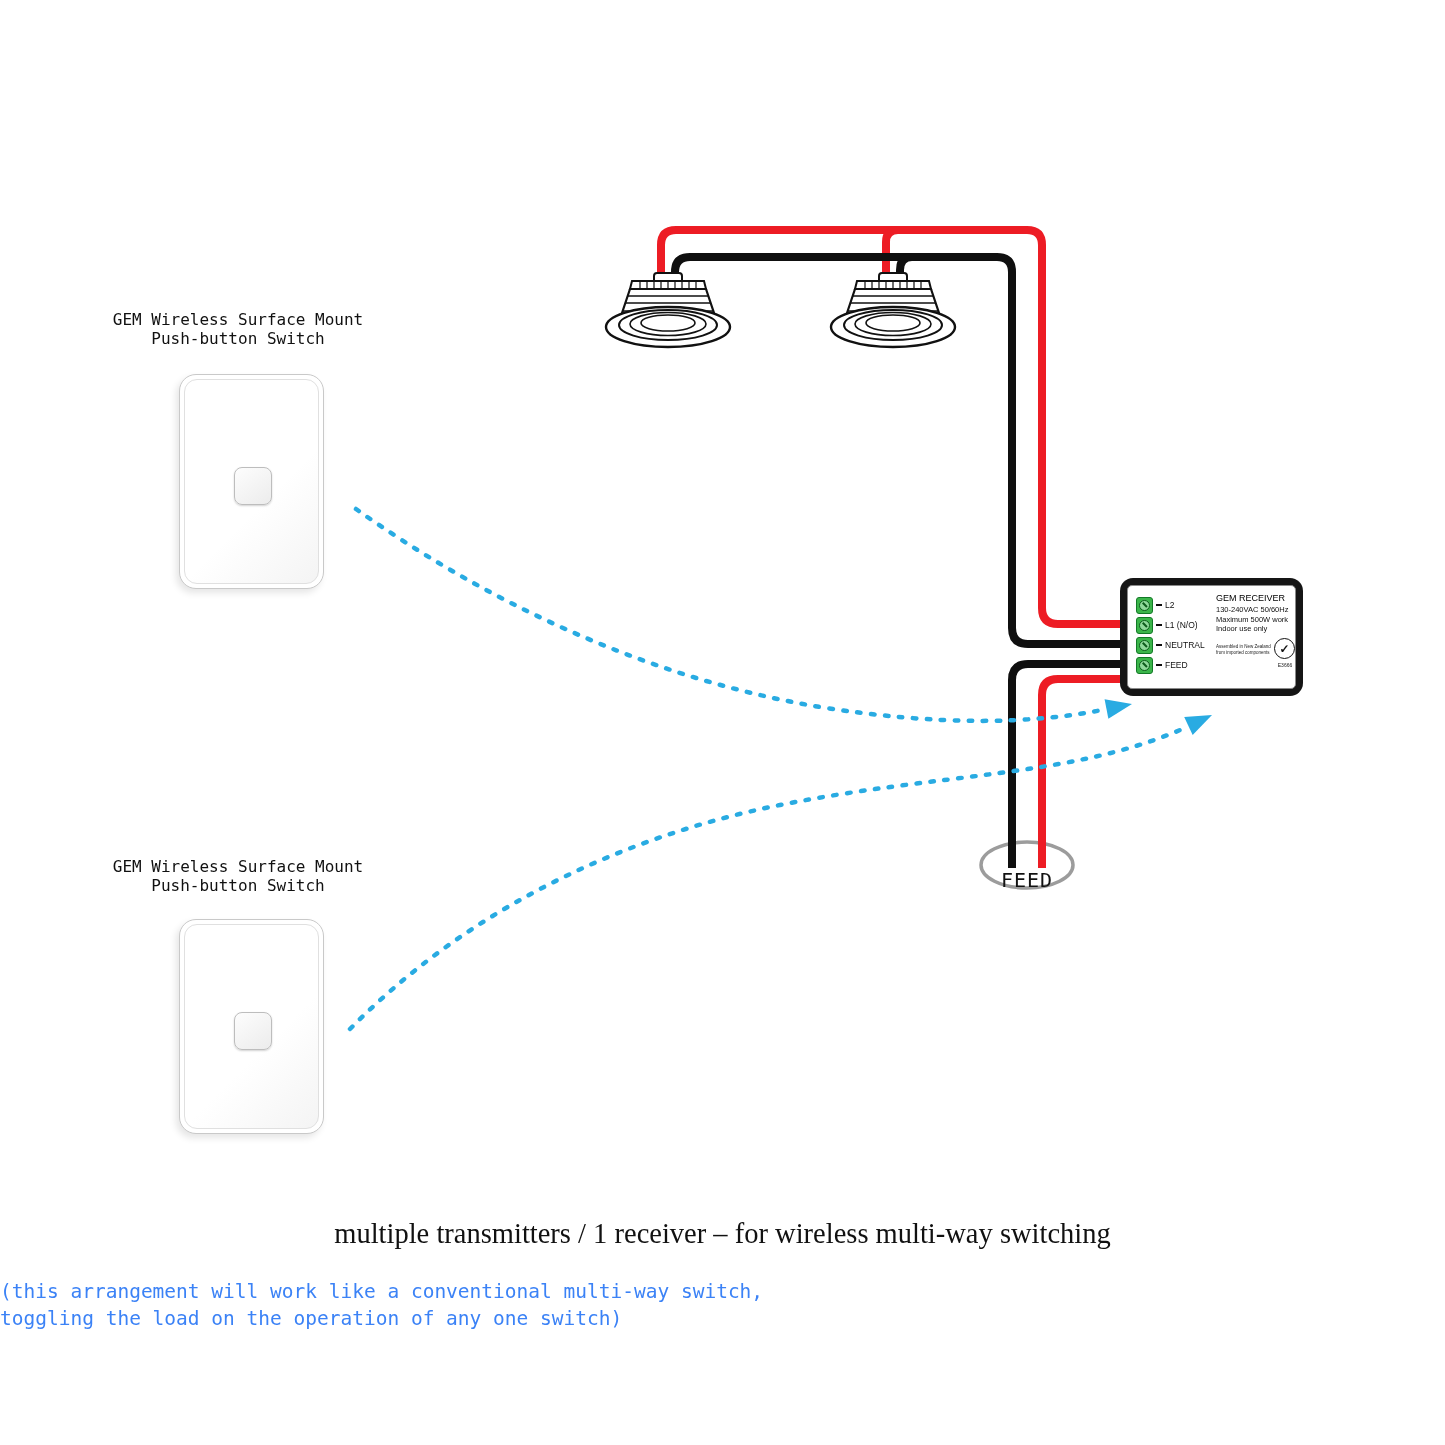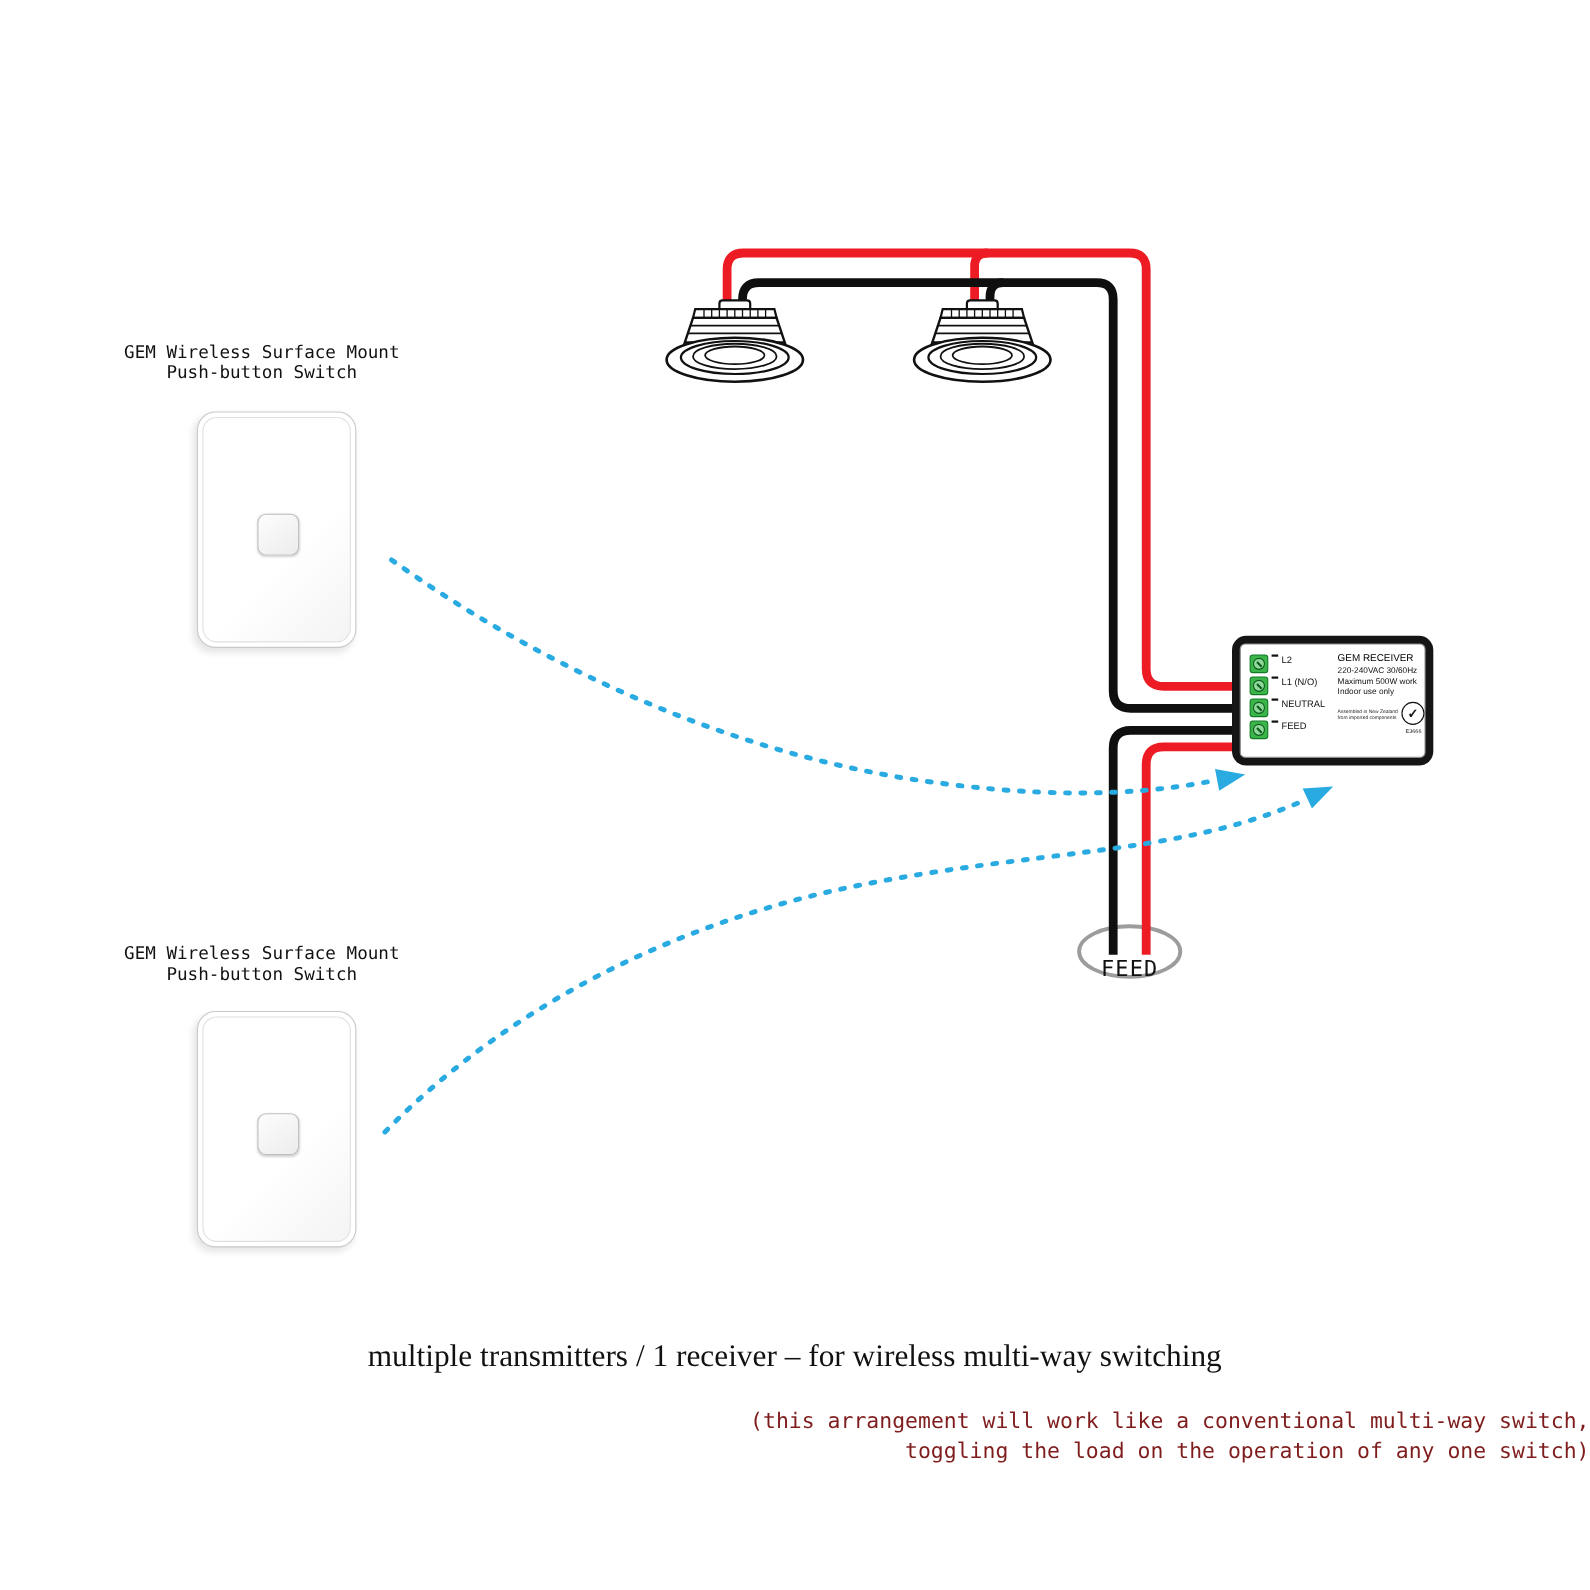--- a/index.html
+++ b/index.html
@@ -33,21 +33,21 @@
   .receiver {
     position:absolute; left:1120px; top:551px; width:183px; height:118px;
     background:#151515; border-radius:13px;
     font-family:"Liberation Sans", sans-serif;
   }
   .receiver-panel {
     position:absolute; left:7px; top:7px; right:7px; bottom:7px;
     background:#ffffff; border:1px solid #8a8a8a; border-radius:5px;
   }
   .terminal-col { position:absolute; left:8px; top:9px; }
-  .term-row { display:flex; height:20px; gap:3px; }
+  .term-row { display:flex; align-items:center; height:20px; gap:3px; }
   .screw {
     width:17px; height:17px; background:#3bb54a; border:1px solid #127a27;
     border-radius:3px; position:relative; box-sizing:border-box;
   }
   .screw::before {
     content:""; position:absolute; left:2px; top:2px; width:9px; height:9px;
     border:1px solid #0e5c1d; border-radius:50%; background:#8fd99a;
   }
   .screw::after {
     content:""; position:absolute; left:4.5px; top:6.5px; width:6px; height:1.6px;
@@ -69,21 +69,21 @@
              font-size:5px; color:#222; }
 
   
   .feed-label { position:absolute; left:984px; top:841px; width:86px;
     text-align:center; font-size:20px; color:#111; letter-spacing:1px; }
 
   
   .caption-title { position:absolute; left:0; top:1191px; width:1445px;
     text-align:center; font-size:28.5px; color:#111;font-family:Liberation Serif, serif; }
   .caption-sub { position:absolute; left:0; top:1251px; width:1445px;
-    text-align:right; font-size:19.5px; line-height:27px; color:#7f1d1d; }
+    text-align:left; font-size:19.5px; line-height:27px; color:#3b82f6; }
 </style>
 </head>
 <body>
 
 <div class="canvas">
 
   <svg class="layer-svg" viewBox="0 0 1445 1445">
     <defs>
       <g id="downlight" stroke="#111" fill="#fff">
         <path d="M -14 -46 L -14 -51 Q -14 -54 -11 -54 L 11 -54 Q 14 -54 14 -51 L 14 -46 Z" stroke-width="2"></path>
@@ -157,21 +157,21 @@
           <span class="term-label">NEUTRAL</span>
         </div>
         <div class="term-row">
           <span class="screw"></span>
           <span class="term-tick"></span>
           <span class="term-label">FEED</span>
         </div>
       </div>
       <div class="r-spec">
         <div class="r-title">GEM RECEIVER</div>
-        <div class="r-line">220-240VAC 30/60Hz</div>
+        <div class="r-line">130-240VAC 50/60Hz</div>
         <div class="r-line">Maximum 500W work</div>
         <div class="r-line">Indoor use only</div>
       </div>
       <div class="r-fine">
         <div>Assembled in New Zealand</div>
         <div>from imported components</div>
       </div>
       <div class="r-mark">✓</div>
       <div class="r-code">E3666</div>
     </div>

